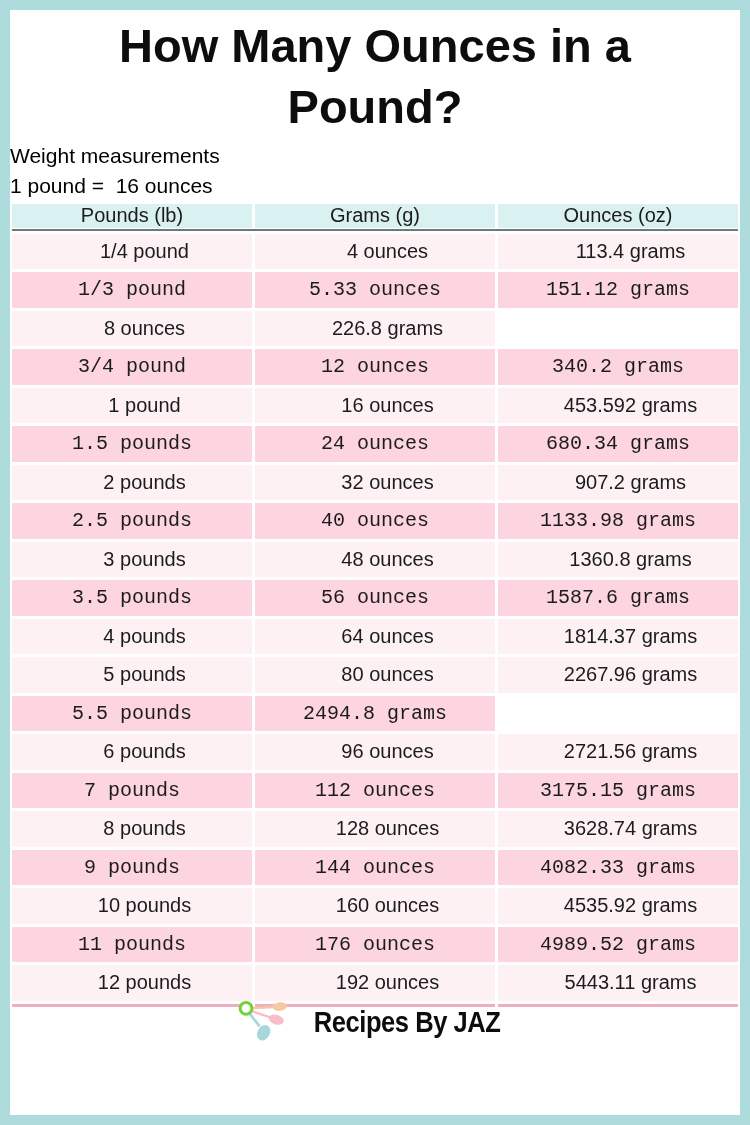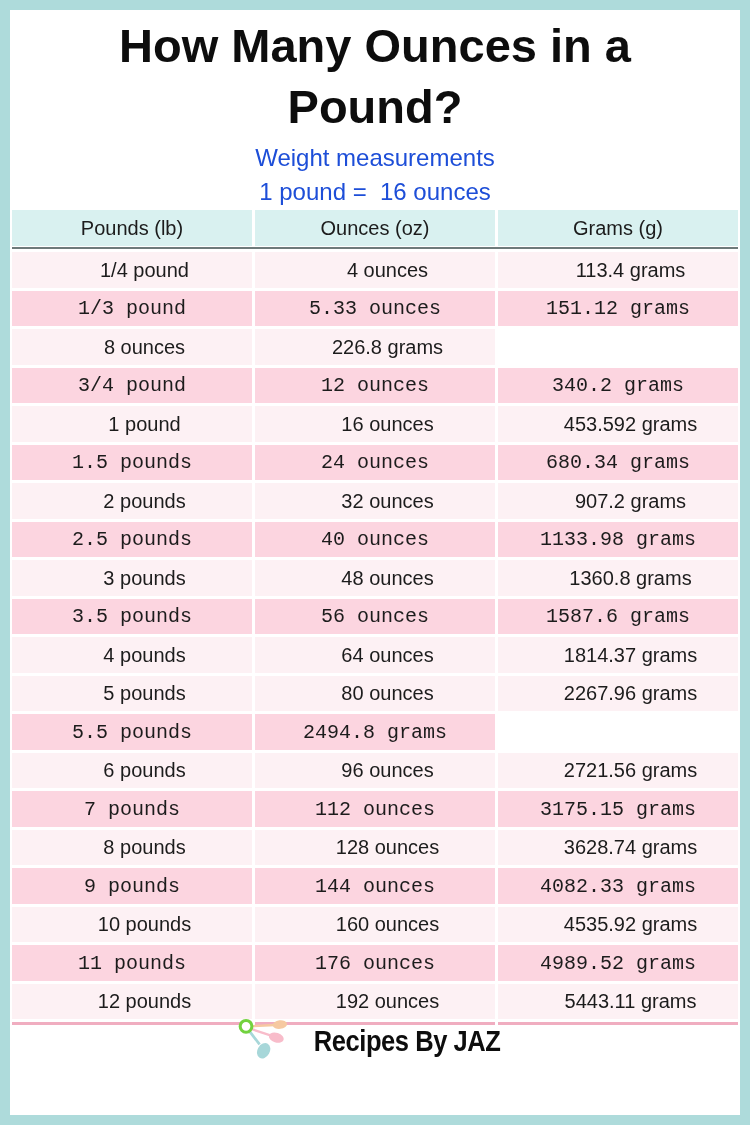--- a/index.html
+++ b/index.html
@@ -22,25 +22,24 @@
   .title {
     width: 690px;
     margin: 6px auto 0;
     text-align: center;
     font-size: 47px;
     line-height: 1.29;
     font-weight: bold;
     color: #0d0d0d;
   }
   .subtitle {
-    text-align: center;
-    font-size: 24px;
+    font-size: 21px;
     line-height: 1.15;
     margin: 7px 0 0;
-    color: #1d4ed8;
+    color: #000000;
   }
   .subtitle.note {
     margin-top: 6px;
     white-space: pre;
   }
   .table {
     margin: 5px 2px 0;
   }
   .trow {
     display: grid;
@@ -52,21 +51,21 @@
   .tcell {
     height: 35.5px;
     display: flex;
     align-items: center;
     justify-content: center;
     font-size: 20px;
     color: #1c1c1c;
   }
   .head .tcell {
     background: var(--header_bg, #d9f1f0);
-    height: 36px;
+    height: 24px;
   }
   .trow.light .tcell { background: var(--row_light, #fdf1f4); padding-left: 25px; }
   .trow.dark  .tcell { background: var(--row_dark, #fcd5e0); font-family: Liberation Mono, monospace; }
   .header-rule {
     height: 2px;
     background: var(--header_rule, #6e7a7a);
     margin: 1px 2px 0;
   }
   .footer-rule {
     margin: 3px 2px 0;
@@ -99,22 +98,22 @@
 <div class="frame">
 
   <h1 class="title">How Many Ounces in a Pound?</h1>
 
   <p class="subtitle">Weight measurements</p>
   <p class="subtitle note">1 pound =  16 ounces</p>
 
   <div class="table">
     <div class="trow head">
       <div class="tcell">Pounds (lb)</div>
+      <div class="tcell">Grams (g)</div>
       <div class="tcell">Ounces (oz)</div>
-      <div class="tcell">Grams (g)</div>
     </div>
   </div>
 
   <div class="header-rule" style="margin-top: 1px; position: static;"></div>
 
   <div class="table" style="margin-top:0;">
       <div class="trow light">
         <div class="tcell">1/4 pound</div>
         <div class="tcell">4 ounces</div>
         <div class="tcell">113.4 grams</div>

